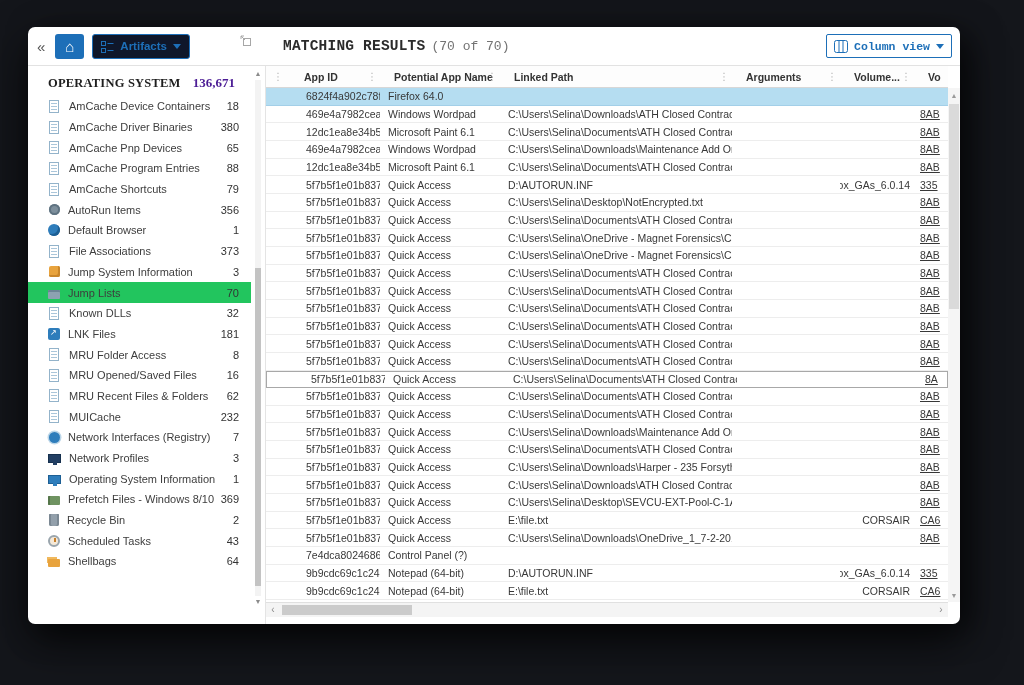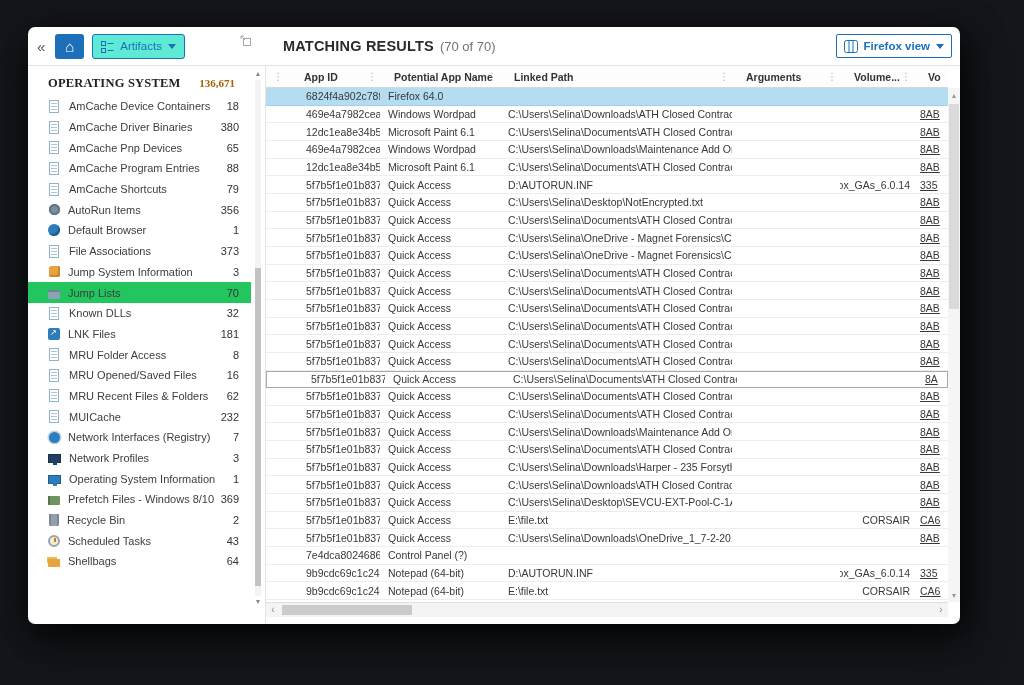--- a/index.html
+++ b/index.html
@@ -15,35 +15,35 @@
     box-shadow:0 18px 45px rgba(0,0,0,.65), 10px 6px 30px rgba(0,0,0,.5);
     display:flex; flex-direction:column;
   }
   
   .topbar { height:38px; flex:none; display:flex; align-items:center; position:relative; }
   .tb-left { width:238px; flex:none; display:flex; align-items:center; padding-left:9px; position:relative; height:100%; }
   .collapse-glyph { color:#555; font-size:15px; margin-right:10px; cursor:pointer; }
   .home-btn { width:29px; height:25px; background:#1d6fb8; border-radius:3px; color:#fff;
     display:flex; align-items:center; justify-content:center; font-size:15px; cursor:pointer; }
   .artifacts-btn { margin-left:8px; height:25px; border:1px solid #1d6fb8; border-radius:3px;
-    display:flex; align-items:center; gap:6px; padding:0 8px; color:#1d6fb8; font-size:11.5px; font-weight:normal; cursor:pointer; background:#5eead4; }
+    display:flex; align-items:center; gap:6px; padding:0 8px; color:#1d6fb8; font-size:11.5px; font-weight:bold; cursor:pointer; background:#0f172a; }
   .caret { width:0; height:0; border-left:4px solid transparent; border-right:4px solid transparent; border-top:5px solid #1d6fb8; }
   .popout { position:absolute; right:14px; top:8px; cursor:pointer; opacity:.75; }
-  .tb-main { flex:1; display:flex; align-items:center; height:100%; padding-left:17px; }
+  .tb-main { flex:1; display:flex; align-items:center; height:100%; padding-left:17px;font-family:Liberation Mono, monospace; }
   .results-title { font-size:14.5px; font-weight:bold; color:#2b2b2b; letter-spacing:.2px; }
   .results-count { font-size:13px; color:#737373; margin-left:6px; }
   .colview-btn { margin-left:auto; margin-right:8px; height:24px; border:1px solid #1d6fb8; border-radius:2px;
     display:flex; align-items:center; gap:6px; padding:0 7px; color:#1d6fb8; font-size:11.5px; font-weight:bold; cursor:pointer; background:#fff; }
   
   .content { flex:1; display:flex; border-top:1px solid #e2e2e2; min-height:0; }
   
   .sidebar { width:238px; flex:none; position:relative; border-right:1px solid #e4e4e4; overflow:hidden; }
   .sb-header { height:30px; display:flex; align-items:center; padding:4px 30px 0 20px;font-family:Liberation Serif, serif; }
   .sb-title { font-size:12.5px; font-weight:bold; color:#1e1e1e; letter-spacing:.2px; }
-  .sb-count { margin-left:auto; font-size:11px; font-weight:bold; color:#a16207; }
+  .sb-count { margin-left:auto; font-size:13px; font-weight:bold; color:#4c1d95; }
   .sb-list { width:calc(100% - 14px); }
   .sb-item { height:20.7px; display:flex; align-items:center; padding:0 12px 0 20px; font-size:11px; color:#3d3d3d; cursor:pointer; }
   .sb-item.sel { background:#22c55e; }
   .sb-item .lbl { white-space:nowrap; overflow:hidden; }
   .sb-item .cnt { margin-left:auto; color:#333; }
   
   .ic { width:13px; height:13px; margin-right:8px; flex:none; position:relative; }
   .ic-page { width:10px; height:13px; border:1px solid #93b3ca; background:#fff; margin-left:1px; margin-right:10px; }
   .ic-page::before { content:''; position:absolute; left:1px; top:2px; right:1px; height:1px; background:#aac6da; box-shadow:0 3px 0 #aac6da, 0 6px 0 #aac6da; }
   .ic-globe { width:12px; height:12px; border-radius:50%; background:#2e7dbb; box-shadow:inset -2px -2px 0 #1d5f94; }
@@ -128,21 +128,21 @@
     </div>
     <div class="tb-main">
       <span class="results-title">MATCHING RESULTS</span>
       <span class="results-count">(70 of 70)</span>
       <div class="colview-btn">
         <svg width="14" height="13" viewBox="0 0 14 13">
           <rect x="0.5" y="0.5" width="13" height="12" rx="2" fill="none" stroke="#1d6fb8"></rect>
           <line x1="5" y1="1" x2="5" y2="12" stroke="#1d6fb8"></line>
           <line x1="9" y1="1" x2="9" y2="12" stroke="#1d6fb8"></line>
         </svg>
-        <span>Firefox view</span>
+        <span>Column view</span>
         <span class="caret"></span>
       </div>
     </div>
   </div>
 
   <div class="content">
 
     <div class="sidebar">
       <div class="sb-header">
         <span class="sb-title">OPERATING SYSTEM</span>

